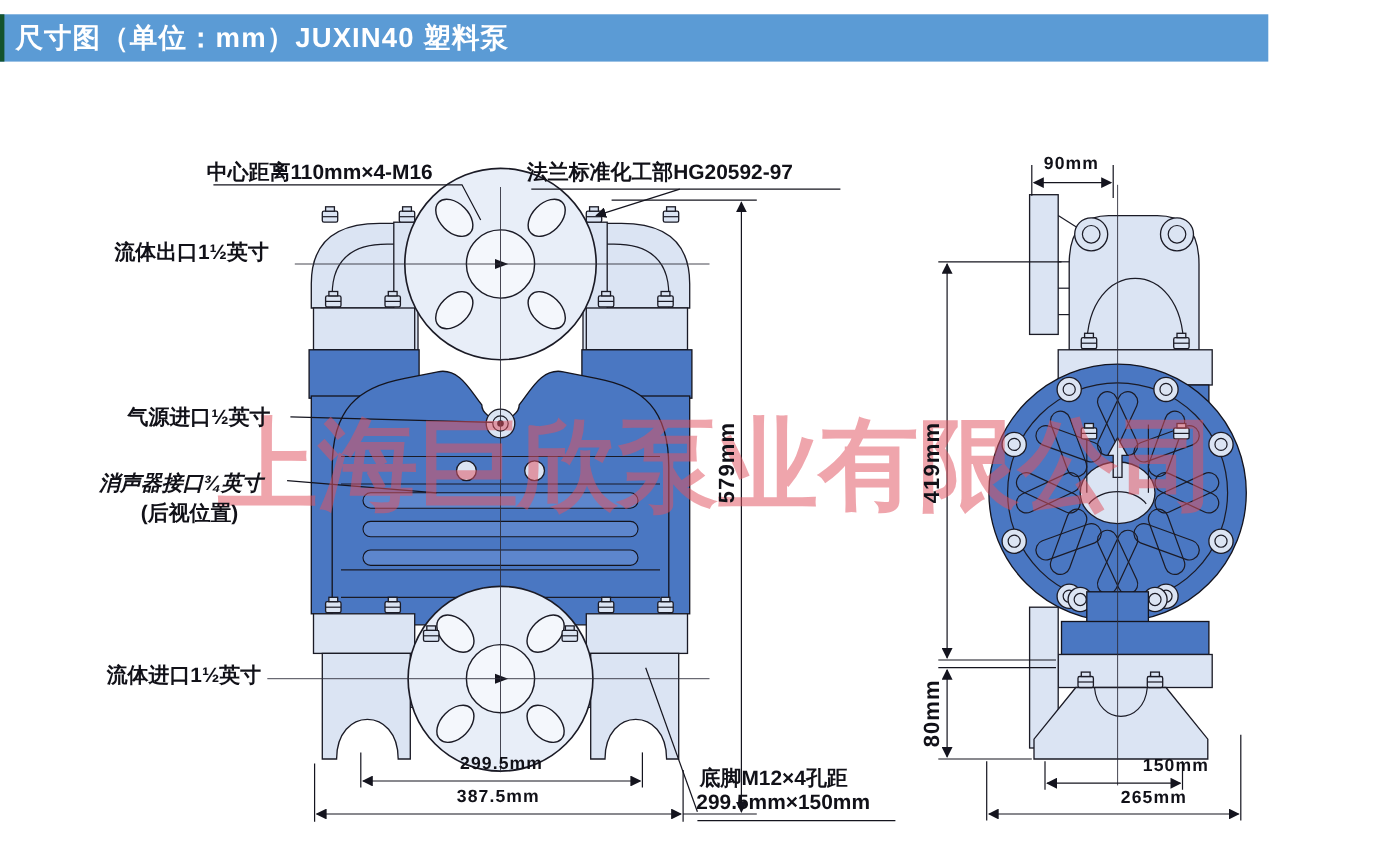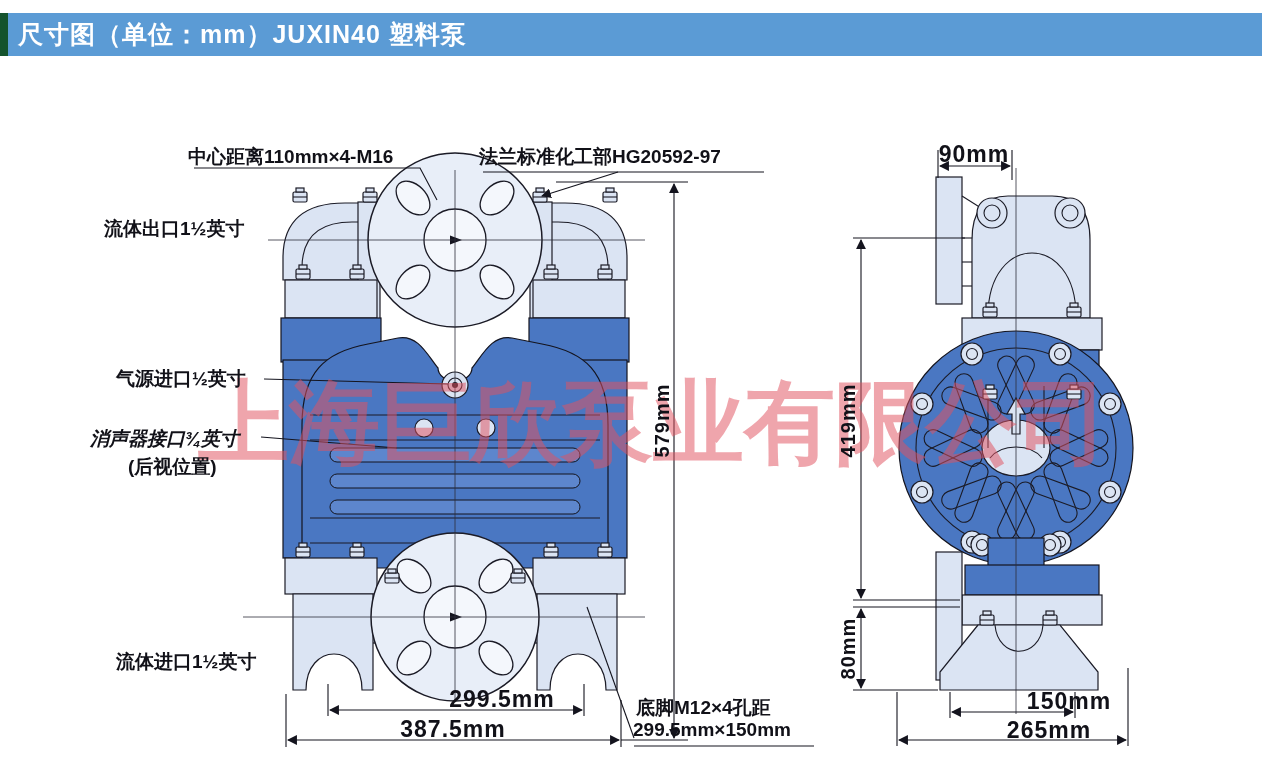--- a/index.html
+++ b/index.html
@@ -1,35 +1,35 @@
 <!DOCTYPE html>
 <html><head>
 <meta charset="utf-8">
 <style>
   html,body{margin:0;padding:0;background:#fff;}
   #canvas{position:relative;width:1268px;height:784px;background:#ffffff;overflow:hidden;
           font-family:"Liberation Sans","DejaVu Sans",sans-serif;color:#14141e;}
   
-  #hdr{position:absolute;left:0;top:13px;width:1262px;height:43px;background:#5b9bd5;
-       border-left:8px solid #14532d;box-sizing:border-box;display:flex;align-items:center;}
+  #hdr{position:absolute;left:0;top:13px;width:1153px;height:43px;background:#5b9bd5;
+       border-left:4px solid #14532d;box-sizing:border-box;display:flex;align-items:center;}
   #hdr .t{color:#ffffff;font-size:25px;font-weight:700;padding-left:10px;letter-spacing:1px;white-space:nowrap;}
   
   #dwg{position:absolute;left:0;top:0;width:1268px;height:784px;}
   .s  {stroke:#1b1b26;stroke-width:1.1;fill:none;}
   .thin{stroke:#2e2e3a;stroke-width:0.8;fill:none;}
   .lt {fill:#dbe4f3;stroke:#1b1b26;stroke-width:1.2;}
   .lt2{fill:#e8eef8;stroke:#1b1b26;stroke-width:1.5;}
   .wt {fill:#f4f7fc;stroke:#1b1b26;stroke-width:1.3;}
   .md {fill:#4a77c2;stroke:#14141e;stroke-width:1.2;}
   .md2{fill:#5d86cd;stroke:#14141e;stroke-width:1;}
   .dim{stroke:#14141e;stroke-width:1.1;fill:none;}
   .sp {stroke:#1b1b26;stroke-width:1.1;fill:none;}
   
   .lbl{position:absolute;font-size:19px;font-weight:700;white-space:nowrap;color:#111118;z-index:3;}
-  .dimtx{position:absolute;font-size:23px;font-weight:700;letter-spacing:1px;white-space:nowrap;color:#111118;z-index:3;}
+  .dimtx{position:absolute;font-size:16px;font-weight:700;letter-spacing:1px;white-space:nowrap;color:#111118;z-index:3;}
   .ctr{transform:translateX(-50%);}
   .vdim{position:absolute;width:100px;text-align:center;font-size:20px;font-weight:700;letter-spacing:1px;
         transform:rotate(-90deg);white-space:nowrap;color:#111118;z-index:3;}
   #wm{position:absolute;left:198px;top:362px;font-size:91px;font-weight:700;letter-spacing:0px;
       color:rgba(225,82,96,0.52);white-space:nowrap;z-index:2;pointer-events:none;text-align:right;}
 </style>
 </head>
 <body>
 
 <div id="canvas">
@@ -298,25 +298,25 @@
   </svg>
 
   <div id="wm">上海巨欣泵业有限公司</div>
 
   <div class="lbl" style="left:188px;top:144px;text-align:right;">中心距离110mm×4-M16</div>
   <div class="lbl" style="left:479px;top:144px;">法兰标准化工部HG20592-97</div>
   <div class="lbl" style="left:104px;top:216px;">流体出口1½英寸</div>
   <div class="lbl" style="left:116px;top:366px;">气源进口½英寸</div>
   <div class="lbl" style="left:90px;top:426px;font-style:italic;">消声器接口¾英寸</div>
   <div class="lbl" style="left:128px;top:454px;">(后视位置)</div>
-  <div class="lbl" style="left:116px;top:601px;margin-top:48px;">流体进口1½英寸</div>
+  <div class="lbl" style="left:97px;top:601px;">流体进口1½英寸</div>
   <div class="lbl" style="left:636px;top:695px;">底脚M12×4孔距</div>
   <div class="lbl" style="left:633px;top:719px;">299.5mm×150mm</div>
 
-  <div class="dimtx ctr" style="left:456px;top:686px;margin-left:46px;">299.5mm</div>
+  <div class="dimtx ctr" style="left:456px;top:686px;">299.5mm</div>
   <div class="dimtx ctr" style="left:453px;top:716px;text-align:right;">387.5mm</div>
   <div class="vdim" style="left:612px;top:409px;">579mm</div>
   <div class="dimtx ctr" style="left:974px;top:141px;">90mm</div>
   <div class="vdim" style="left:798px;top:409px;">419mm</div>
   <div class="vdim" style="left:798px;top:637px;">80mm</div>
   <div class="dimtx ctr" style="left:1069px;top:688px;">150mm</div>
   <div class="dimtx ctr" style="left:1013px;top:717px;margin-left:36px;">265mm</div>
 
 </div>
 

